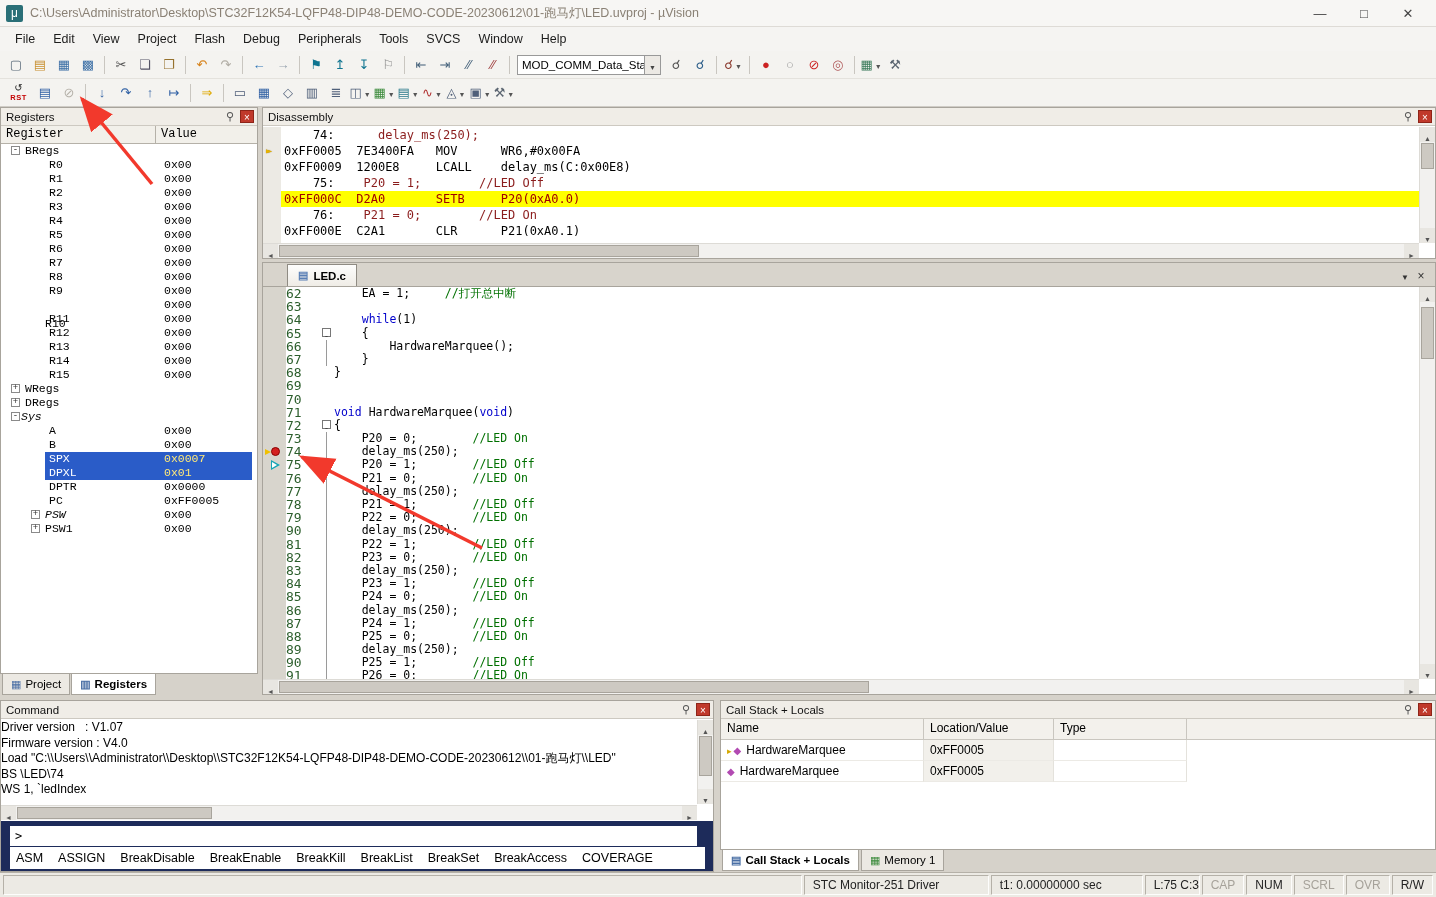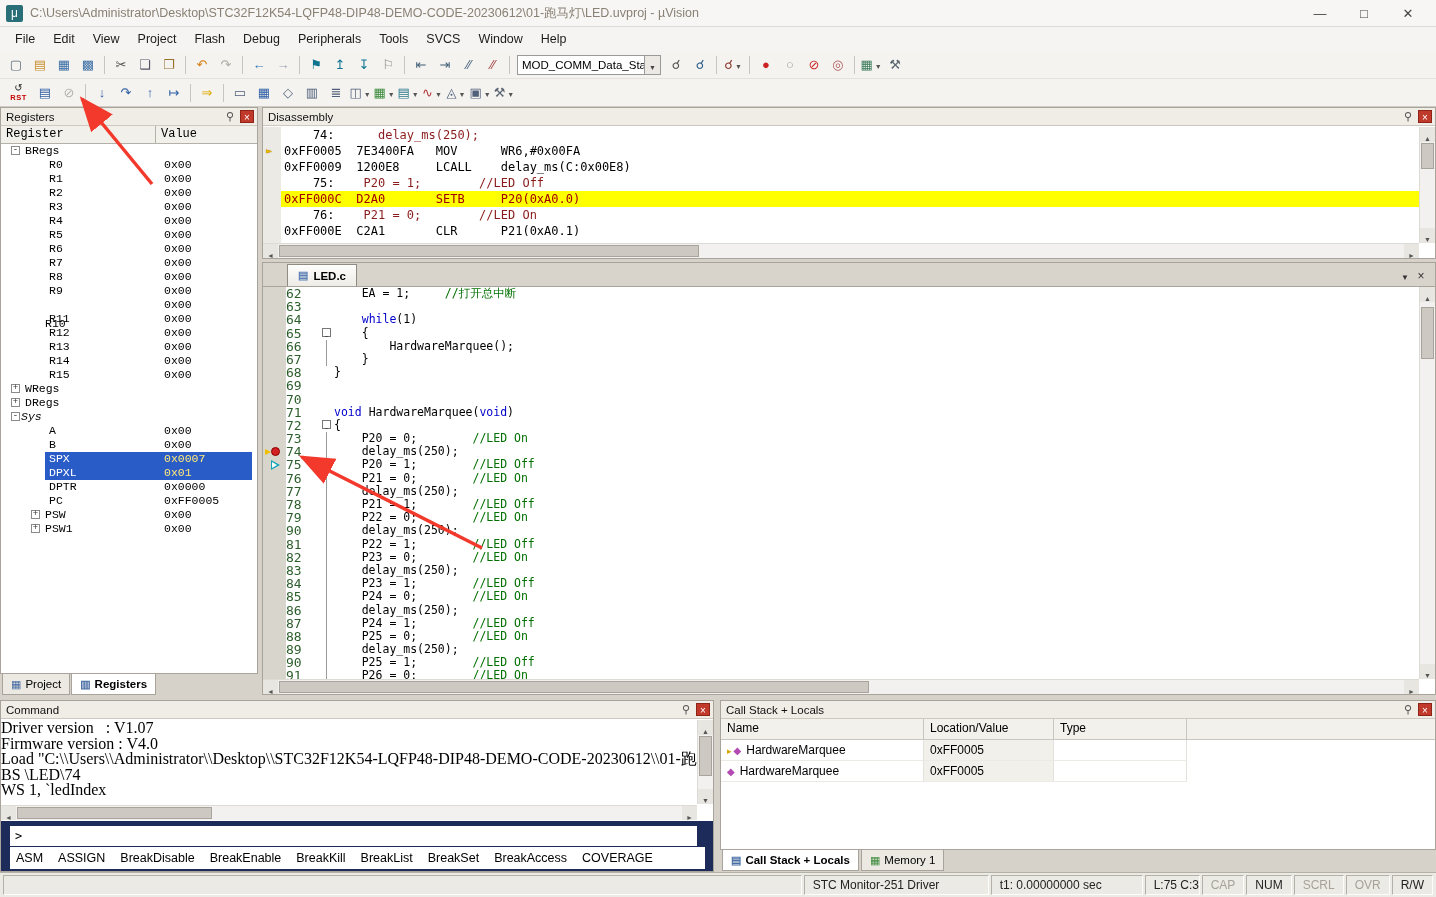--- a/index.html
+++ b/index.html
@@ -113,21 +113,21 @@
 .ed-code{flex:1;color:#000}
 .kw{color:#0000cc}
 .cm{color:#007000}
 .mk-bp{position:absolute;left:8px;top:2px;width:9px;height:9px;border-radius:50%;background:#d42020;border:1px solid #8a0000}
 .mk-bp::before{content:"";position:absolute;left:-7px;top:1px;border-left:6px solid #f0c000;border-top:3px solid transparent;border-bottom:3px solid transparent}
 .mk-next{position:absolute;left:8px;top:2px;width:0;height:0;border-left:9px solid #17a5b5;border-top:5px solid transparent;border-bottom:5px solid transparent}
 .mk-next::after{content:"";position:absolute;left:-8px;top:-3px;border-left:5px solid #fff;border-top:3px solid transparent;border-bottom:3px solid transparent}
 
 
 #command-panel{left:0;top:700px;width:714px;height:172px}
-#cmd-lines{position:absolute;left:0;top:19px;right:16px;height:83px;overflow:hidden;font-family:Liberation Serif, serif;font-size:16px}
+#cmd-lines{position:absolute;left:0;top:19px;right:16px;height:83px;overflow:hidden;font-family:Liberation Sans, sans-serif;font-size:12px}
 .cmd-line{height:15.5px;line-height:15.5px;white-space:pre;color:#000}
 #command-panel>.vsb{top:19px;bottom:67px}
 #command-panel>.hsb{bottom:51px}
 .cmd-bottom{position:absolute;left:0;right:0;bottom:0;height:50px;background:#1d2b5a}
 .cmd-input{position:absolute;left:9px;right:16px;top:5px;height:20px;background:#fff;font-family:"DejaVu Sans Mono",monospace;font-size:12px;line-height:20px;padding-left:5px}
 .cmd-btns{position:absolute;left:9px;right:8px;bottom:2px;height:22px;background:#fff;display:flex;align-items:center;padding-left:6px;font-size:12.5px;overflow:hidden}
 .cmd-btn{margin-right:15px;color:#000;white-space:nowrap}
 
 
 #callstack-panel{left:720px;top:700px;width:716px;height:150px}
@@ -477,21 +477,21 @@
         <div class="reg-row">
           <span class="reg-name" style="left: 48px;">DPTR</span>
           <span class="reg-val">0x0000</span>
         </div>
         <div class="reg-row">
           <span class="reg-name" style="left: 48px;">PC</span>
           <span class="reg-val">0xFF0005</span>
         </div>
         <div class="reg-row">
           <span class="reg-exp" style="left: 30px;">+</span>
-          <span class="reg-name" style="left: 44px;">PSW</span>
+          <span class="reg-name" style="left: 44px; font-style: italic;">PSW</span>
           <span class="reg-val">0x00</span>
         </div>
         <div class="reg-row">
           <span class="reg-exp" style="left: 30px;">+</span>
           <span class="reg-name" style="left: 44px;">PSW1</span>
           <span class="reg-val">0x00</span>
         </div>
       </div>
   </div>
   <div id="left-tabs">

